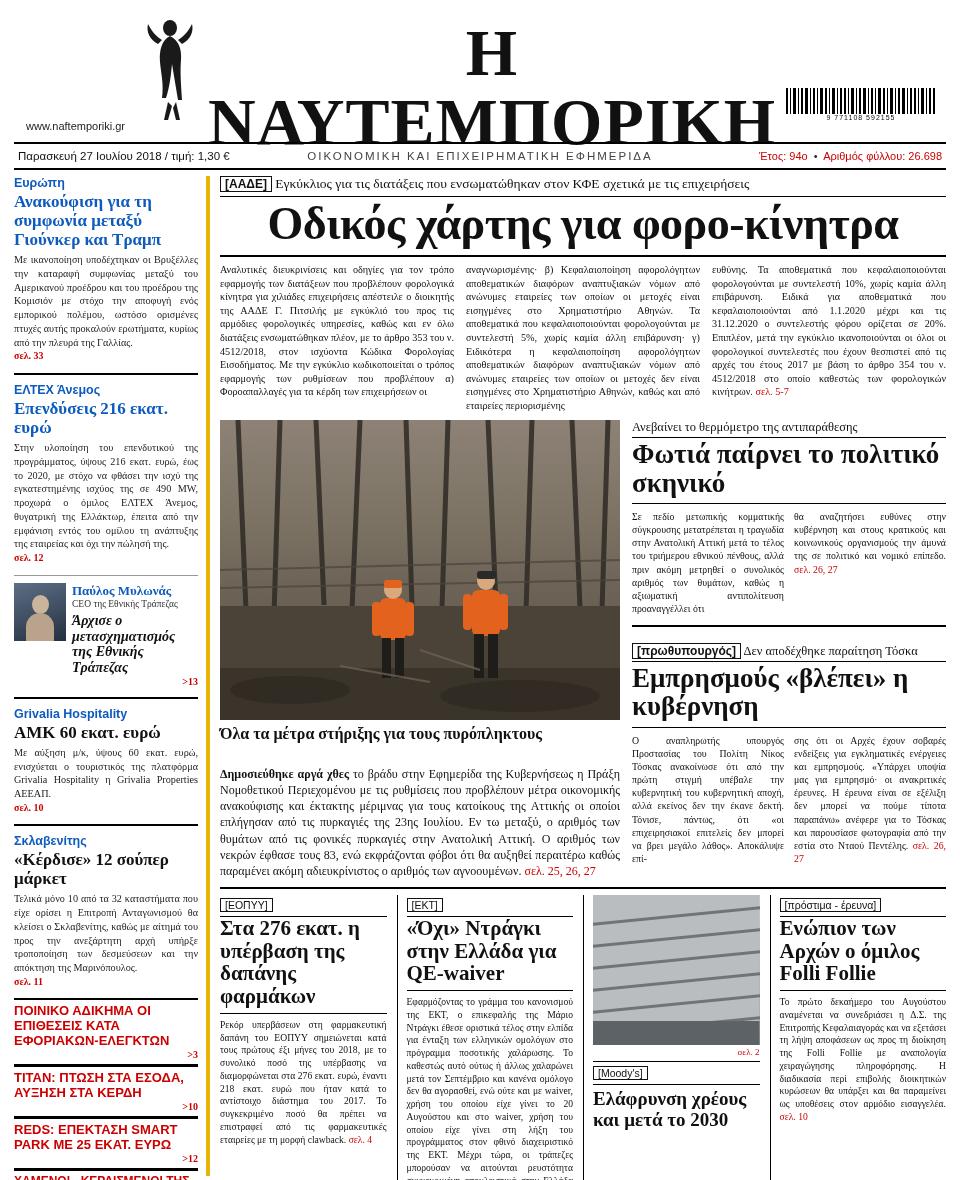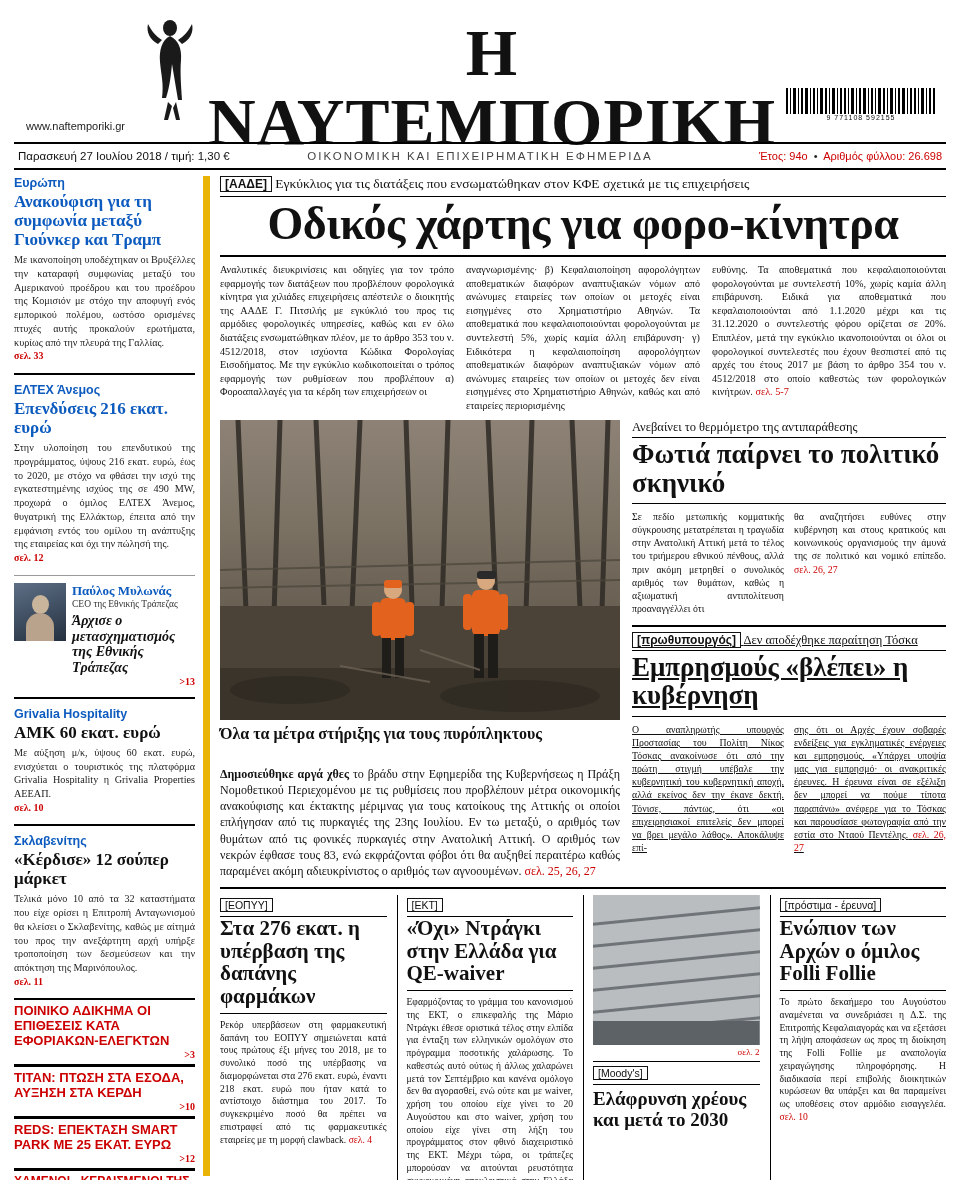--- a/index.html
+++ b/index.html
@@ -38,21 +38,21 @@
     position:relative;margin-top:2px;border-top:2px solid #000;border-bottom:2px solid #000;
     height:24px;display:flex;align-items:center;
   }
   .topline .left{font-size:11.5px;font-family:"Liberation Sans",sans-serif;padding-left:4px;width:250px;}
   .topline .center{flex:1;text-align:center;font-size:11.5px;letter-spacing:2px;color:#444;font-family:"Liberation Sans",sans-serif;}
   .topline .right{width:250px;text-align:right;font-size:11px;color:#c00;padding-right:4px;font-family:"Liberation Sans",sans-serif;}
   .topline .right .blk{color:#222;}
 
   
   .content{display:flex;margin-top:6px;height:1000px;}
-  .col-left{width:196px;padding-right:8px;box-sizing:border-box;border-right:7px solid #eab308;}
+  .col-left{width:196px;padding-right:8px;box-sizing:border-box;border-right:4px solid #eab308;}
   .col-main{flex:1;padding-left:10px;box-sizing:border-box;}
 
   
   .lblock{margin-bottom:10px;}
   .kicker-blue{color:#0d5bbf;font-size:12.5px;font-weight:bold;font-family:"Liberation Sans",sans-serif;margin-bottom:2px;}
   .l-head{font-size:17px;font-weight:bold;line-height:1.12;color:#0d5bbf;margin:0 0 4px 0;}
   .l-head.dark{color:#111;}
   .l-body{font-size:10.2px;line-height:1.35;text-align:justify;color:#222;}
   .hr-thin{border-top:1px solid #999;margin:7px 0;}
   .hr-thick{border-top:2px solid #000;margin:8px 0;}
@@ -345,21 +345,21 @@
               <div class="c">Σε πεδίο μετωπικής κομματικής σύγκρουσης μετατρέπεται η τραγωδία στην Ανατολική Αττική μετά το τέλος του τριήμερου εθνικού πένθους, αλλά πριν ακόμη μετρηθεί ο συνολικός αριθμός των θυμάτων, καθώς η αξιωματική αντιπολίτευση προαναγγέλλει ότι</div>
               <div class="c">
                 <span>θα αναζητήσει ευθύνες στην κυβέρνηση και στους κρατικούς και κοινωνικούς οργανισμούς την άμυνά της σε πολιτικό και νομικό επίπεδο.</span>
                 <span class="pgref">σελ. 26, 27</span>
               </div>
             </div>
           </div>
 
           <div class="rule2" style="margin-top:10px;"></div>
 
-          <div style="margin-top:6px;text-decoration:underline;">
+          <div style="margin-top:17px;">
             <div class="rc-kicker">
               <span class="tagbox">[πρωθυπουργός]</span>
               <span>Δεν αποδέχθηκε παραίτηση Τόσκα</span>
             </div>
             <div class="rule1"></div>
             <div class="rc-title">Εμπρησμούς «βλέπει» η κυβέρνηση</div>
             <div class="rule1"></div>
             <div class="rc-cols" style="margin-top:6px;">
               <div class="c">Ο αναπληρωτής υπουργός Προστασίας του Πολίτη Νίκος Τόσκας ανακοίνωσε ότι από την πρώτη στιγμή υπέβαλε την κυβερνητική του κυβερνητική αποχή, αλλά εκείνος δεν την έκανε δεκτή. Τόνισε, πάντως, ότι «οι επιχειρησιακοί επιτελείς δεν μπορεί να βρει μεγάλο λάθος». Αποκάλυψε επί-</div>
               <div class="c">

